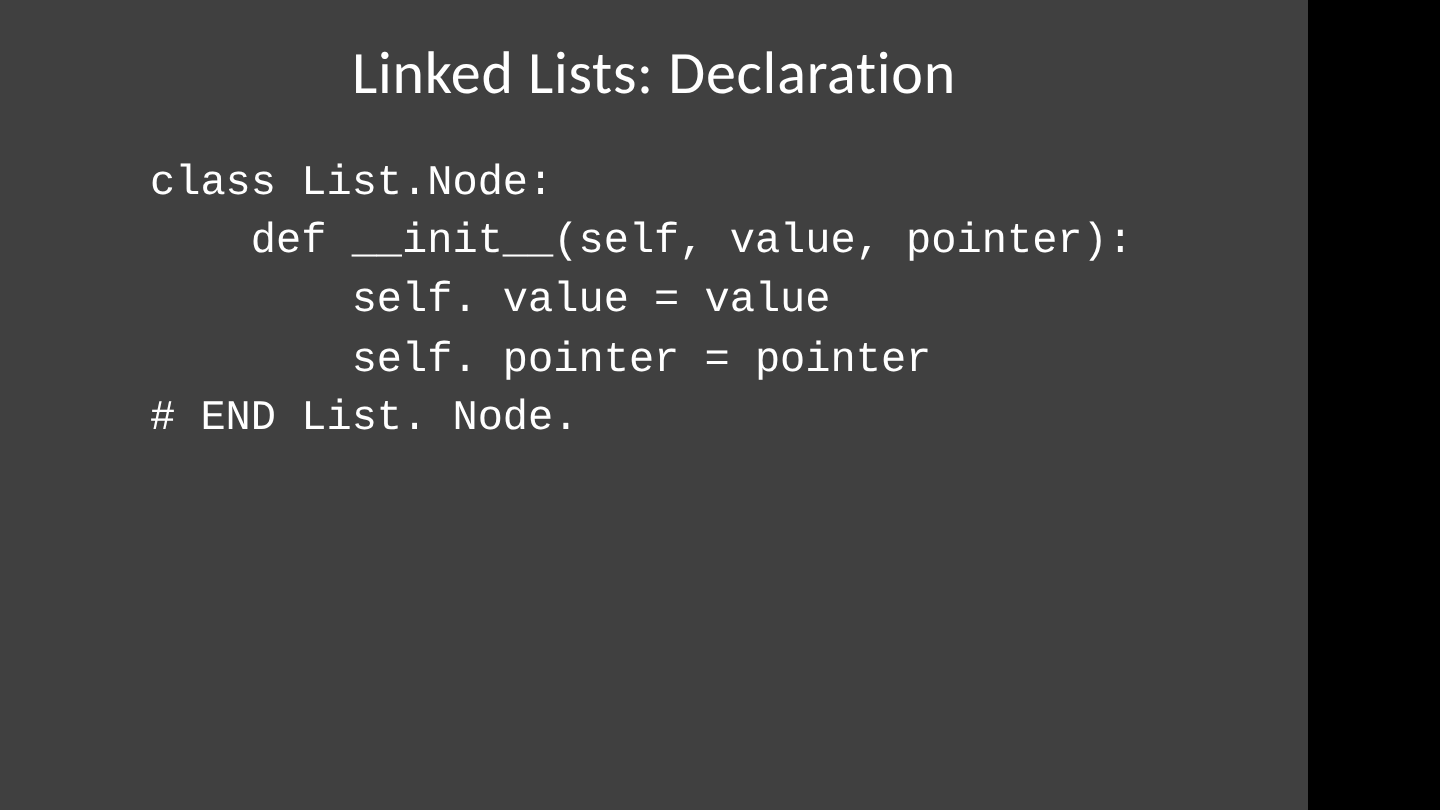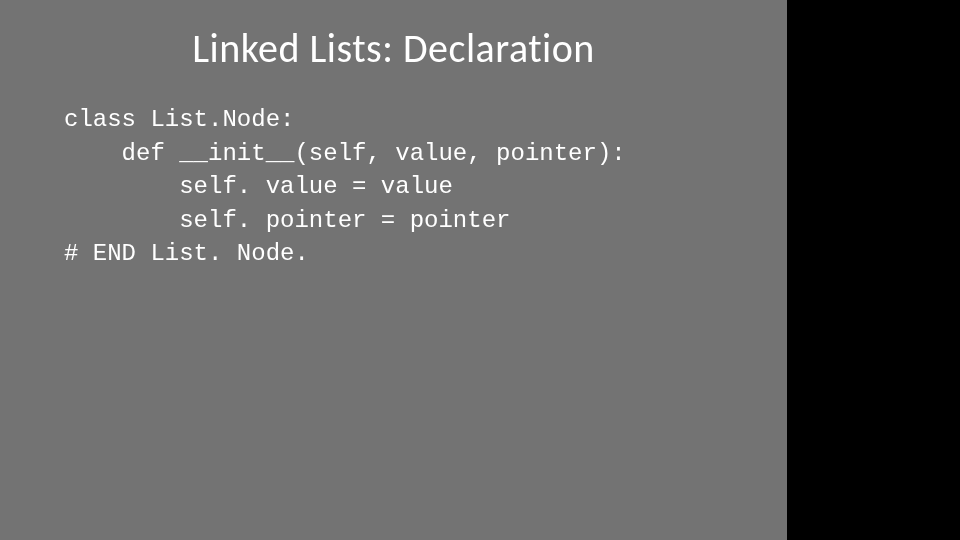--- a/index.html
+++ b/index.html
@@ -4,42 +4,42 @@
 <style>
   html, body {
     margin: 0;
     padding: 0;
     width: 960px;
     height: 540px;
     background: #000000;
     overflow: hidden;
   }
   .slide {
-    width: 787px;
+    width: 872px;
     height: 540px;
-    background: #737373;
+    background: #404040;
     color: #ffffff;
     box-sizing: border-box;
     position: relative;
   }
   .title {
     font-family: Calibri, "Segoe UI", Arial, sans-serif;
     font-size: 40px;
     font-weight: 400;
     text-align: center;
     padding-top: 24px;
     padding-bottom: 30px;
     letter-spacing: 0.5px;
   }
   .code-block {
     font-family: "Courier New", Courier, monospace;
-    font-size: 24px;
+    font-size: 28px;
     line-height: 1.4;
     white-space: pre;
-    padding-left: 64px;
+    padding-left: 100px;
     color: #ffffff;
   }
 </style>
 </head>
 <body>
 
 <div class="slide">
   <div class="title">Linked Lists: Declaration</div>
   <div class="code-block"><span>class List.Node:</span>
 <span>    def __init__(self, value, pointer):</span>

